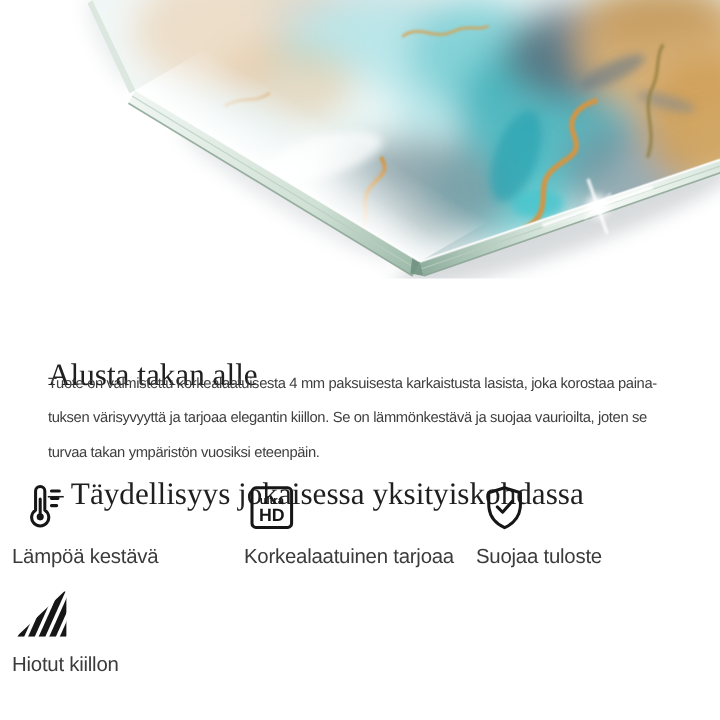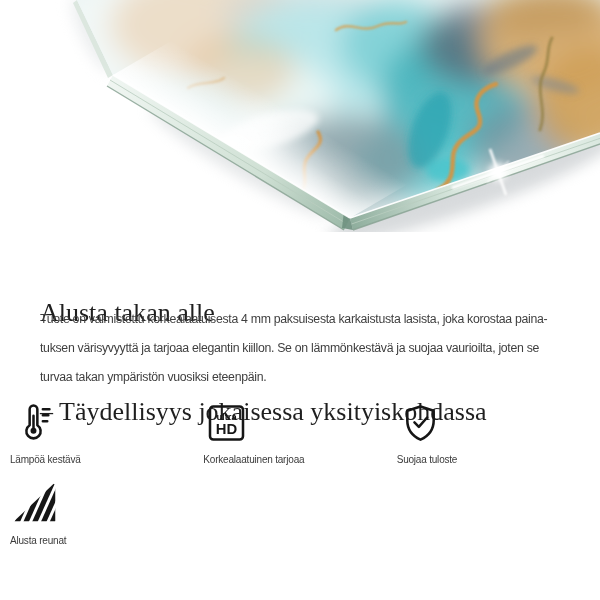--- a/index.html
+++ b/index.html
@@ -8,21 +8,21 @@
   .stage{position:relative;width:600px;height:440px;background:#fff;}
   .hero{position:absolute;left:0;top:0;width:600px;height:232px;}
   .heading{position:absolute;left:40px;top:230px;font-family:"Liberation Serif",serif;
            font-size:26px;line-height:33px;color:#1f1f1f;font-weight:400;white-space:pre;}
   .desc{position:absolute;left:40px;top:305px;margin:0;font-size:12.3px;line-height:29px;
         letter-spacing:-0.3px;color:#3f3f3f;white-space:pre;}
   .features{position:absolute;left:10px;top:401px;width:580px;display:grid;
             grid-template-columns:repeat(3,1fr);row-gap:17px;}
   .tile{display:flex;flex-direction:column;align-items:flex-start;}
   .tile svg{width:47px;height:44px;display:block;}
-  .tile .lbl{margin-top:9px;font-size:10px;letter-spacing:-0.2px;color:#3b3b3b;white-space:pre;}
+  .tile .lbl{margin-top:9px;font-size:17px;letter-spacing:-0.2px;color:#3b3b3b;white-space:pre;}
   .ic{stroke:#161616;stroke-width:2.3;fill:none;stroke-linecap:round;stroke-linejoin:round;}
   .icf{fill:#161616;stroke:none;}
 </style>
 </head>
 <body>
 
 <div class="stage">
 
   <div class="hero">
     <svg viewBox="0 0 600 232" width="600" height="232">
@@ -174,18 +174,18 @@
             </clipPath>
           </defs>
         <g clip-path="url(#triClip)" stroke="#161616" stroke-width="4.6">
           <line x1="4" y1="39" x2="21" y2="1"></line>
           <line x1="12" y1="39" x2="29" y2="1"></line>
           <line x1="20" y1="39" x2="37" y2="1"></line>
           <line x1="28" y1="39" x2="45" y2="1"></line>
           <line x1="36" y1="39" x2="53" y2="1"></line>
         </g>
       </svg>
-      <div class="lbl">Alusta reunat</div>
+      <div class="lbl">Hiotut kiillon</div>
     </div>
 
 
   </div>
 </div>
 
 </body></html>

